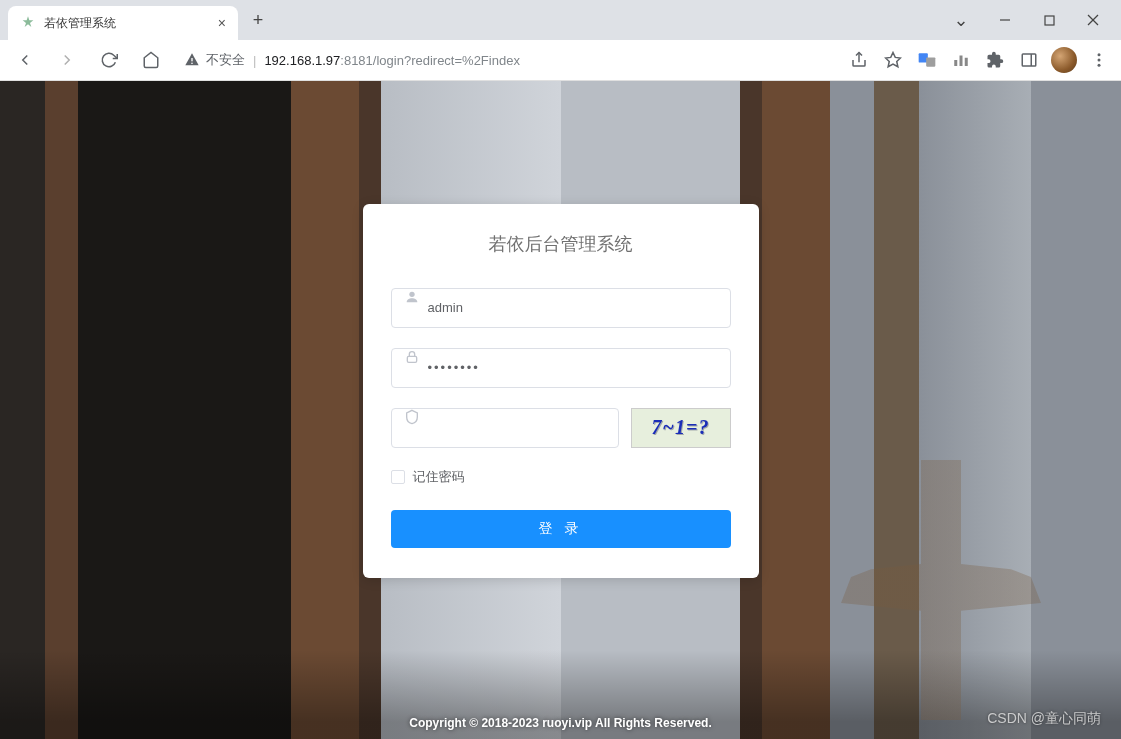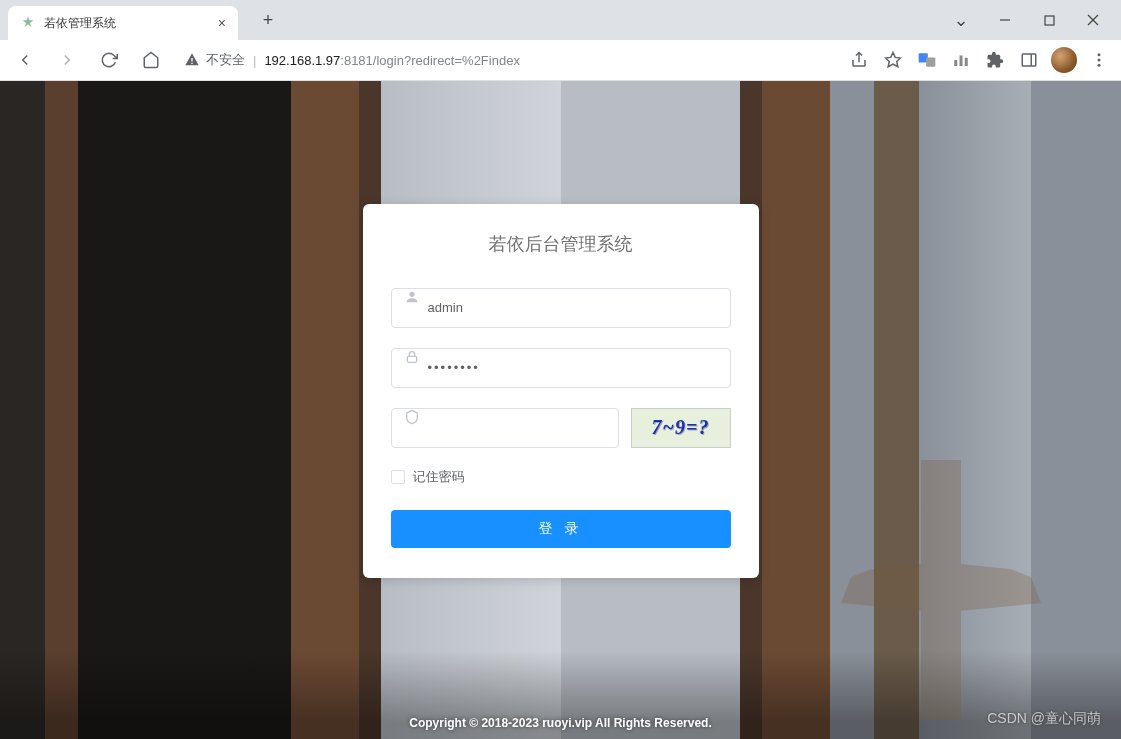--- a/index.html
+++ b/index.html
@@ -15,21 +15,20 @@
       width: 100%;
       background: #fff;
       border-bottom: 1px solid #e0e0e0;
     }
     .tab-bar {
       display: flex;
       align-items: center;
       height: 40px;
       background: #dee1e6;
       padding-left: 8px;
-      gap: 10px;
     }
     .tab {
       display: flex;
       align-items: center;
       background: #fff;
       border-radius: 8px 8px 0 0;
       padding: 0 12px;
       height: 34px;
       margin-top: 6px;
       width: 230px;
@@ -432,21 +431,21 @@
     </div>
 
     <div class="captcha-row">
       <div class="input-group">
         <span class="icon">
           <svg viewBox="0 0 24 24" fill="none" stroke="currentColor" stroke-width="2">
               <path d="M12 2l8 4v6c0 5-3.5 9-8 10-4.5-1-8-5-8-10V6l8-4z"></path>
             </svg>
         </span>
       </div>
-      <div class="captcha-img">7~9=?</div>
+      <div class="captcha-img">7~1=?</div>
     </div>
 
     <div class="remember-row">
       <span class="checkbox"></span>
       <span>记住密码</span>
     </div>
 
     <button class="login-btn">登 录</button>
   </div>
 

